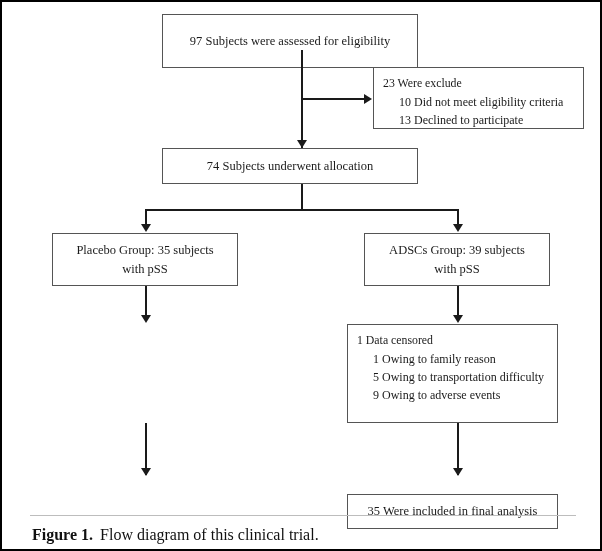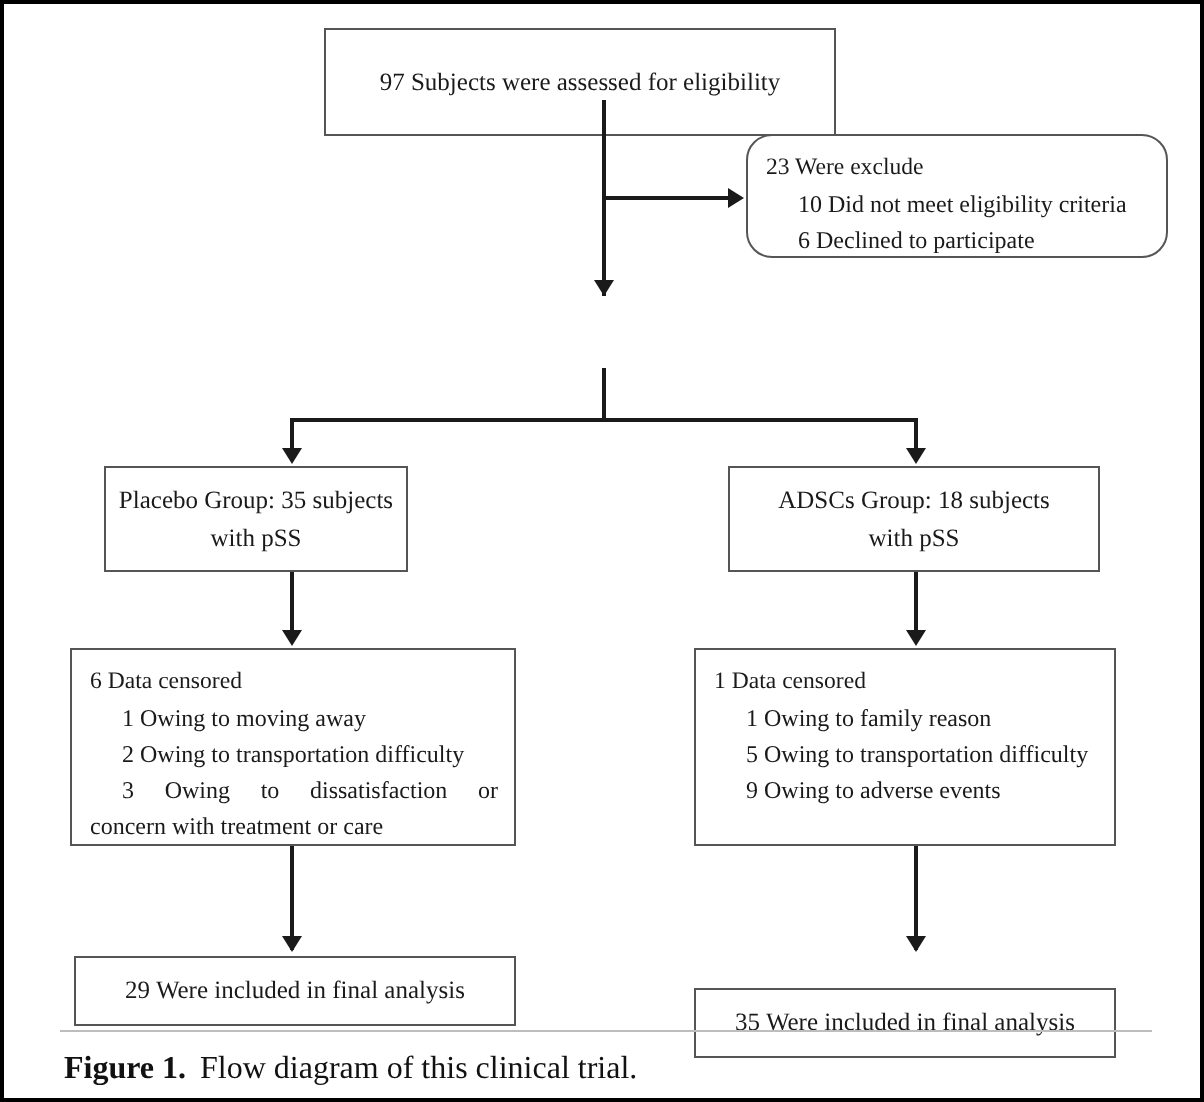--- a/index.html
+++ b/index.html
@@ -127,78 +127,69 @@
   <div class="box box-center fs13" style="left:160px; top:12px; width:256px; height:54px;">
     <span class="line">97 Subjects were assessed for eligibility</span>
   </div>
 
   <div class="vline" style="left:299px; top:48px; height:98px;"></div>
   <div class="arrow-down" style="left:294.5px; top:138px;"></div>
 
   <div class="hline" style="left:299px; top:96px; width:65px;"></div>
   <div class="arrow-right" style="left:362px; top:92px;"></div>
 
-  <div class="box listbox" style="left:371px; top:65px; width:211px; height:62px;border-radius:13px;">
+  <div class="box listbox" style="left:371px; top:65px; width:211px; height:62px;">
     <div class="head">23 Were exclude</div>
     <div class="sub">10 Did not meet eligibility criteria</div>
-    <div class="sub">6 Declined to participate</div>
+    <div class="sub">13 Declined to participate</div>
   </div>
 
+  <div class="box box-center fs13" style="left:160px; top:146px; width:256px; height:36px;">
+    <span class="line">74 Subjects underwent allocation</span>
+  </div>
 
   <div class="vline" style="left:299px; top:182px; height:26px;"></div>
   <div class="hline" style="left:143px; top:207px; width:313px;"></div>
   <div class="vline" style="left:143px; top:207px; height:21px;"></div>
   <div class="vline" style="left:455px; top:207px; height:21px;"></div>
   <div class="arrow-down" style="left:138.8px; top:222px;"></div>
   <div class="arrow-down" style="left:450.8px; top:222px;"></div>
 
-  <div class="box box-center fs13" style="left:50px; top:231px; width:152px; height:53px;">
+  <div class="box box-center fs13" style="left:50px; top:231px; width:186px; height:53px;">
     <div>
       <span class="line">Placebo Group: 35 subjects</span>
       <span class="line">with pSS</span>
     </div>
   </div>
 
   <div class="box box-center fs13" style="left:362px; top:231px; width:186px; height:53px;">
     <div>
-      <span class="line">ADSCs Group: 18 subjects</span>
+      <span class="line">ADSCs Group: 39 subjects</span>
       <span class="line">with pSS</span>
     </div>
   </div>
 
   <div class="vline" style="left:143px; top:284px; height:35px;"></div>
   <div class="arrow-down" style="left:138.8px; top:313px;"></div>
   <div class="vline" style="left:455px; top:284px; height:35px;"></div>
   <div class="arrow-down" style="left:450.8px; top:313px;"></div>
 
-  <div class="box listbox" style="left:33px; top:322px; width:223px; height:99px;">
-    <div class="head">6 Data censored</div>
-    <div class="sub">1 Owing to moving away</div>
-    <div class="sub">2 Owing to transportation difficulty</div>
-    <div class="sub wrap">
-      <span>3 Owing to dissatisfaction or</span>
-      <span class="tail">concern with treatment or care</span>
-    </div>
-  </div>
 
   <div class="box listbox" style="left:345px; top:322px; width:211px; height:99px;">
     <div class="head">1 Data censored</div>
     <div class="sub">1 Owing to family reason</div>
     <div class="sub">5 Owing to transportation difficulty</div>
     <div class="sub">9 Owing to adverse events</div>
   </div>
 
   <div class="vline" style="left:143px; top:421px; height:52px;"></div>
   <div class="arrow-down" style="left:138.8px; top:466px;"></div>
   <div class="vline" style="left:455px; top:421px; height:52px;"></div>
   <div class="arrow-down" style="left:450.8px; top:466px;"></div>
 
-  <div class="box box-center fs13" style="left:35px; top:476px; width:221px; height:35px;">
-    <span class="line">29 Were included in final analysis</span>
-  </div>
   <div class="box box-center fs13" style="left:345px; top:492px; width:211px; height:35px;">
     <span class="line">35 Were included in final analysis</span>
   </div>
 
   <div class="rule"></div>
   <div class="caption">
     <b>Figure 1.</b><span class="cap-text">Flow diagram of this clinical trial.</span>
   </div>
 
 </div>

